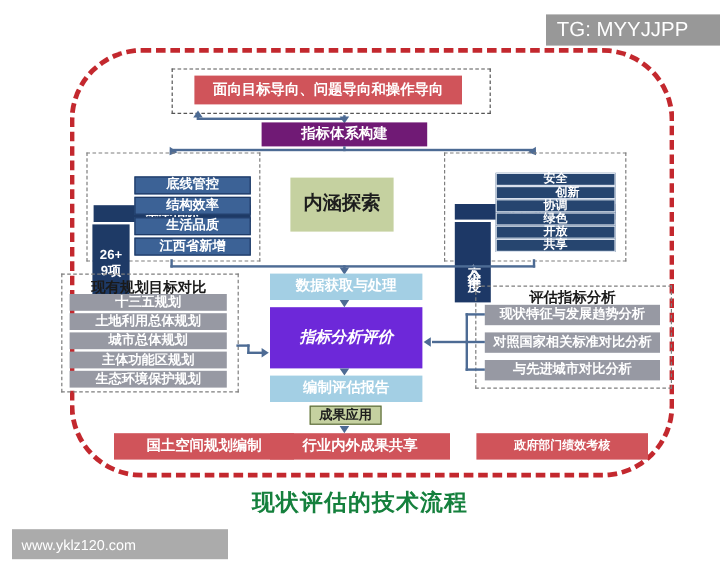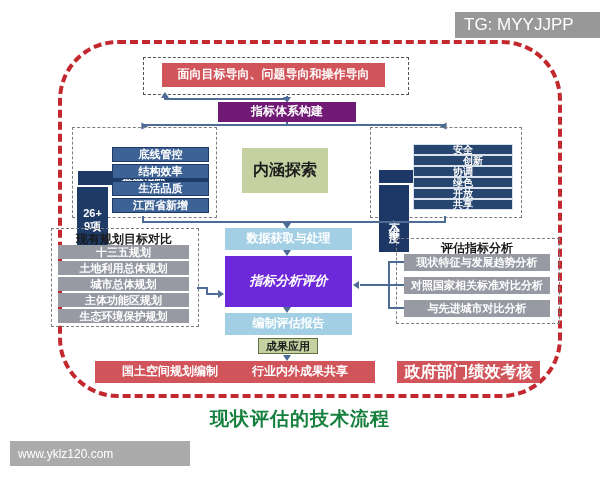--- a/index.html
+++ b/index.html
@@ -110,17 +110,17 @@
 
   <div class="line" style="left:388px;top:261px;width:16px;height:2px;"></div>
   <div class="line" style="left:388px;top:284px;width:16px;height:2px;"></div>
   <div class="line" style="left:388px;top:307px;width:16px;height:2px;"></div>
   <div class="line" style="left:388px;top:261px;width:2px;height:48px;"></div>
   <div class="line" style="left:360px;top:284px;width:30px;height:2px;"></div>
   <span class="ah ah-left" style="left:353px;top:281px;"></span>
 
   <div class="box red" style="left:63px;top:361px;width:150px;height:22px;font-size:12px;margin-left:32px;">国土空间规划编制</div>
   <div class="box red" style="left:225px;top:361px;width:150px;height:22px;font-size:12px;text-align:right;">行业内外成果共享</div>
-  <div class="box red" style="left:397px;top:361px;width:143px;height:22px;font-size:16px;">政府部门绩效考核</div>
+  <div class="box red" style="left:397px;top:361px;width:143px;height:22px;font-size:10px;">政府部门绩效考核</div>
 
   <div style="position:absolute;left:0;top:406px;width:600px;text-align:center;font-size:19px;font-weight:bold;color:#15803d;letter-spacing:1px;">现状评估的技术流程</div>
 
 </div>
 
 </body></html>

